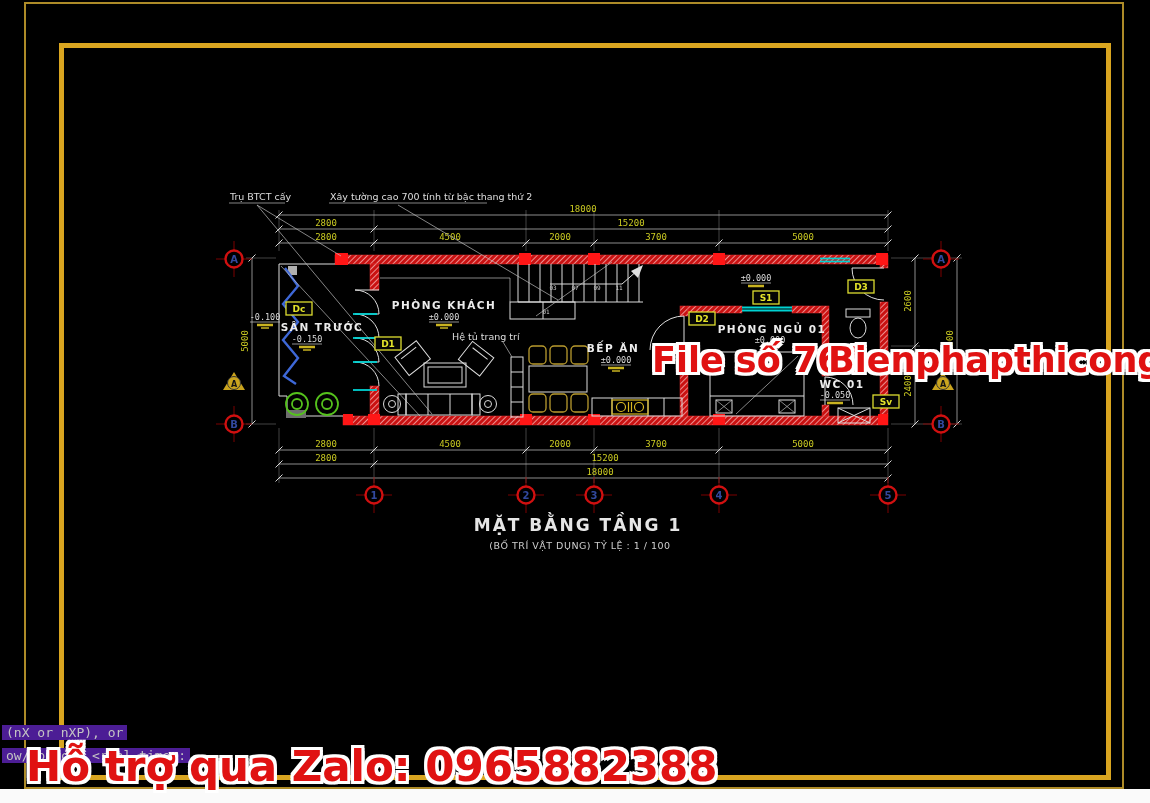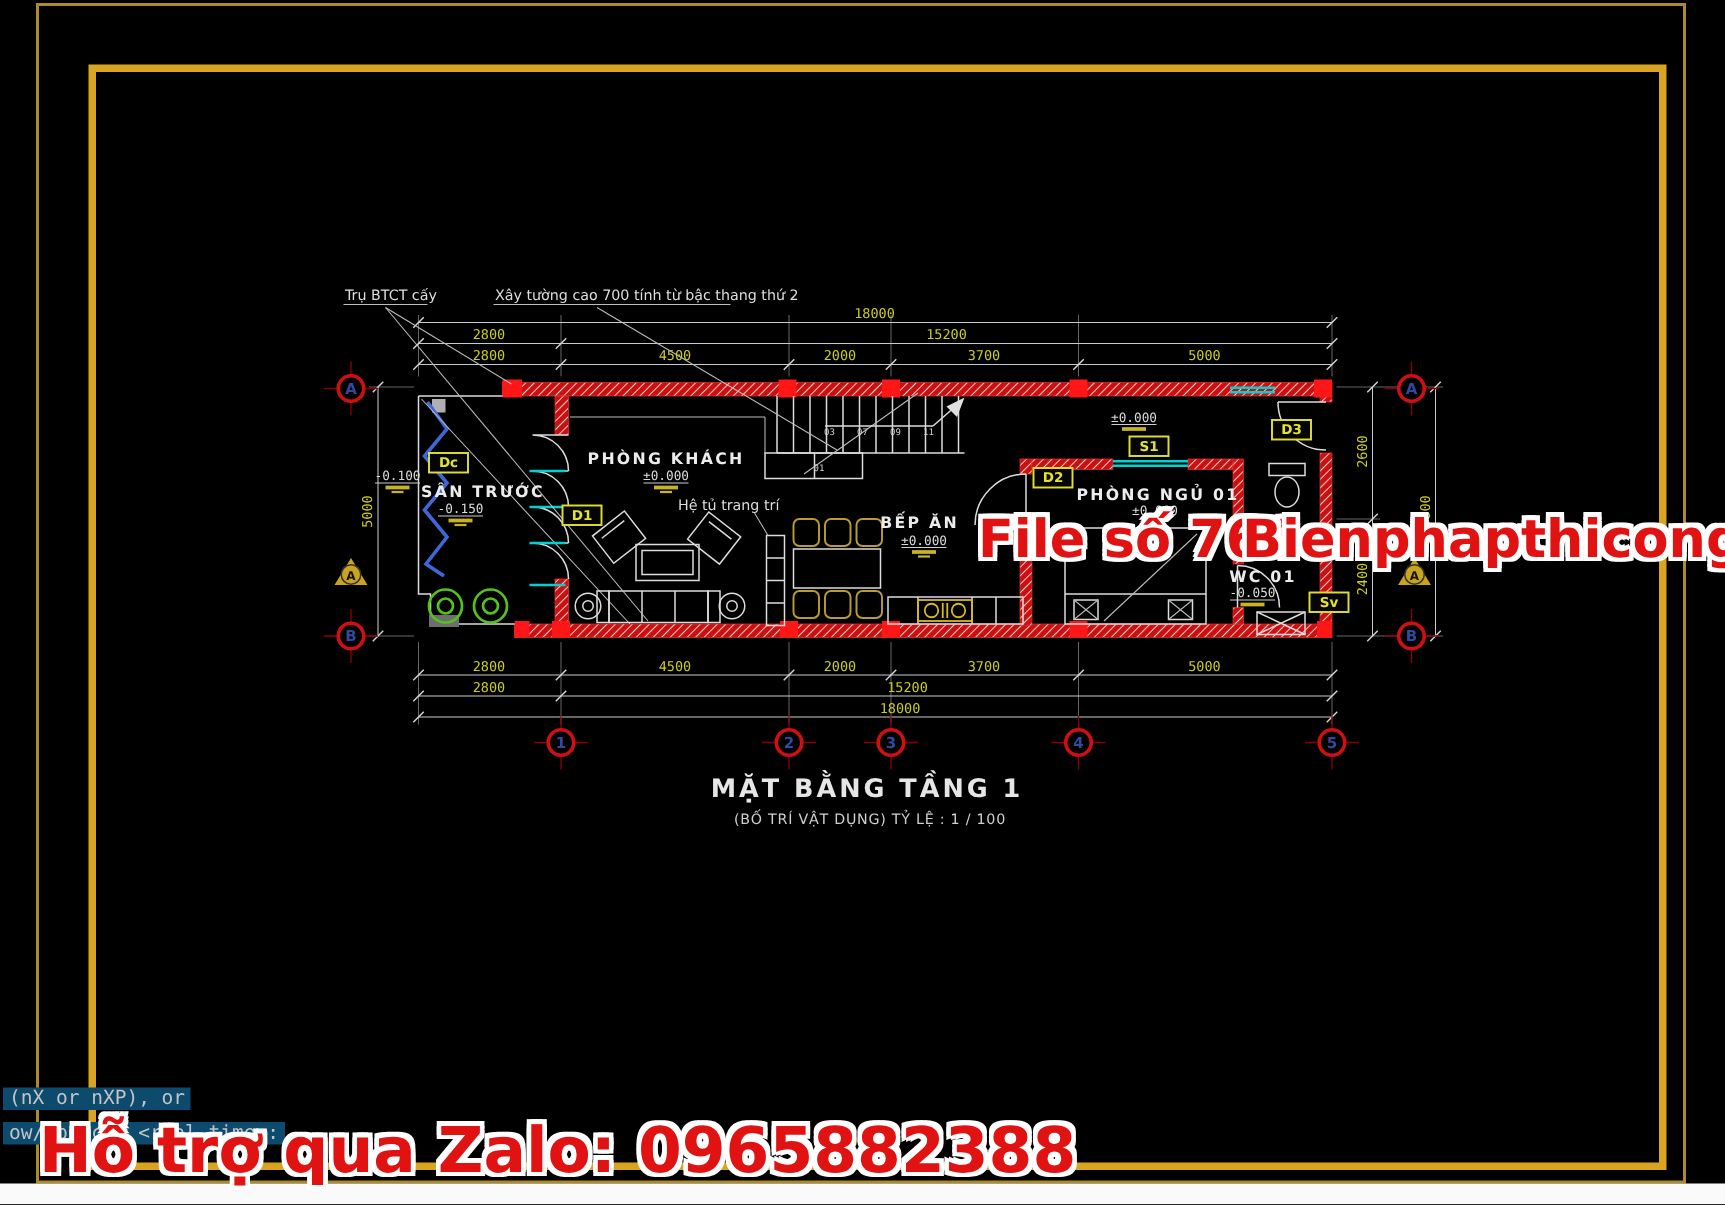--- a/index.html
+++ b/index.html
@@ -14,21 +14,21 @@
     text-shadow:-3px 0 0 #fff,3px 0 0 #fff,0 -3px 0 #fff,0 3px 0 #fff,
       -2px -2px 0 #fff,2px -2px 0 #fff,-2px 2px 0 #fff,2px 2px 0 #fff,
       -3px -3px 0 #fff,3px -3px 0 #fff,-3px 3px 0 #fff,3px 3px 0 #fff;}
   .page-title{position:absolute;left:28px;top:6px;width:1070px;font-size:29px;line-height:39px;
               letter-spacing:.5px;z-index:6;}
   .wm{position:absolute;top:340px;font-size:35px;z-index:5;}
   .wm-file{left:652px;}
   .wm-site{left:828px;}
   .zalo{position:absolute;left:26px;top:742px;font-size:42px;z-index:7;}
   .cmdline{position:absolute;font-family:"DejaVu Sans Mono",monospace;font-size:13px;
-           color:#c4c4c4;background:#0c4a6e;padding:0 4px;z-index:4;white-space:pre;}
+           color:#c4c4c4;background:#4c1d95;padding:0 4px;z-index:4;white-space:pre;}
   .cmd1{left:2px;top:725px;}
   .cmd2{left:2px;top:748px;text-align:center;}
   svg{position:absolute;left:0;top:0;z-index:2;}
   .dim{fill:#cbcb22;font:9px "DejaVu Sans Mono",monospace;text-anchor:middle;}
   .rlabel{fill:#ececec;font:bold 10.5px "DejaVu Sans",sans-serif;text-anchor:middle;letter-spacing:1.5px;}
   .elev{fill:#dcdcdc;font:8.5px "DejaVu Sans Mono",monospace;text-anchor:middle;}
   .note{fill:#dedede;font:9.5px "DejaVu Sans",sans-serif;}
   .tag{fill:#e3e32a;font:bold 9px "DejaVu Sans",sans-serif;text-anchor:middle;}
   .gridlet{fill:#32499e;font:bold 10px "DejaVu Sans",sans-serif;text-anchor:middle;}
   .steps{fill:#cccccc;font:6px "DejaVu Sans Mono",monospace;text-anchor:middle;}

